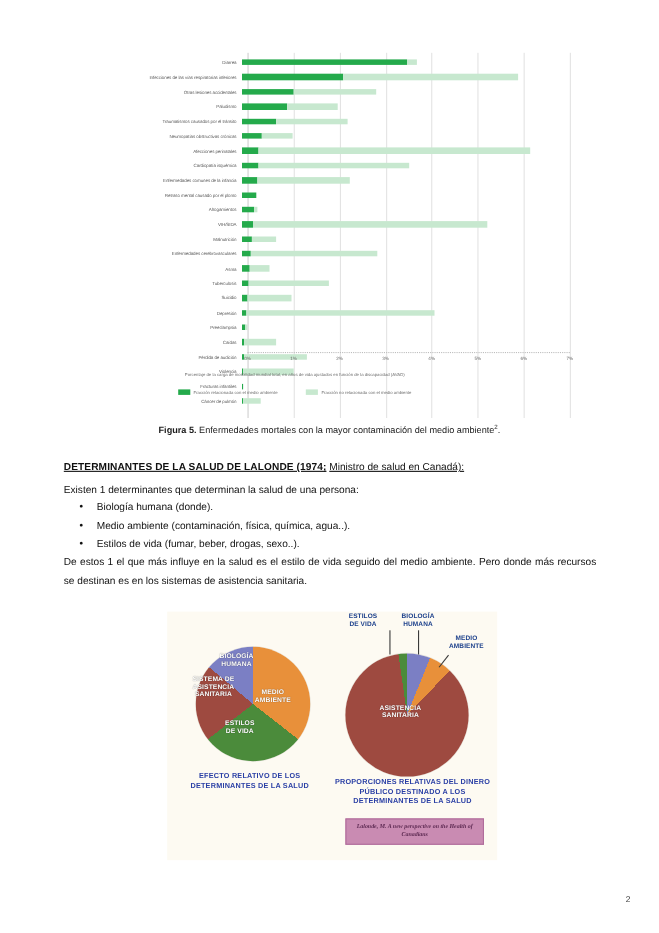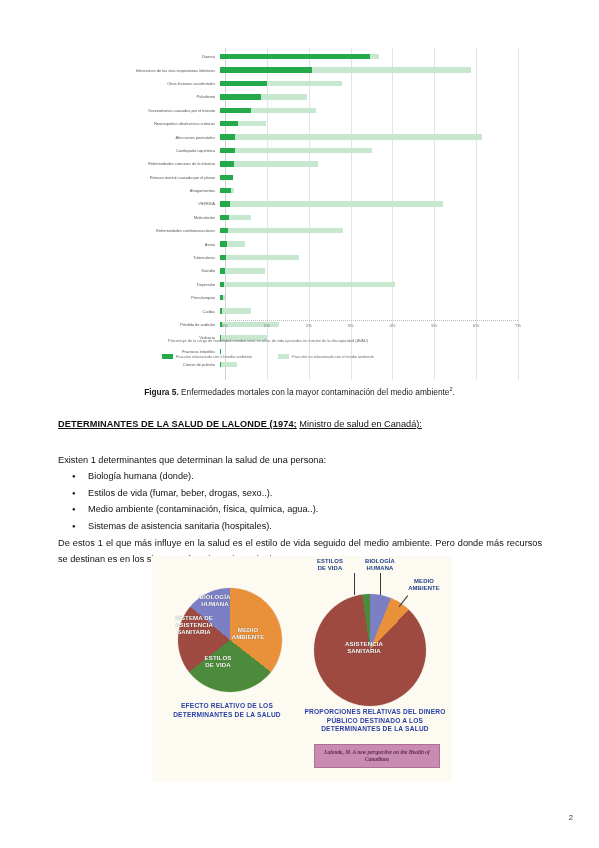--- a/index.html
+++ b/index.html
@@ -88,21 +88,21 @@
     line-height:11px;
   }
   #figure-caption b { font-weight:bold; }
   #figure-caption sup { font-size:5.6px; vertical-align:super; }
 
   
   #body-text {
     position:absolute; left:58px; top:416px; width:484px;
     font-size:9.2px; line-height:16.6px; color:#111111;
   }
-  .heading-line { margin-bottom:19px; }
+  .heading-line { margin-bottom:4px; }
   .heading-underline {
     text-decoration:underline; font-weight:bold; letter-spacing:0.1px;
   }
   .heading-tail { text-decoration:underline; font-weight:normal; }
   .intro-line { margin-bottom:0px; }
   ul.determinants {
     margin:0 0 0 0; padding-left:30px; list-style:none;
   }
   ul.determinants li {
     position:relative; line-height:16.6px;
@@ -460,23 +460,22 @@
 
   <div class="heading-line">
     <span class="heading-underline">DETERMINANTES DE LA SALUD DE LALONDE (1974;</span>
     <span class="heading-tail">Ministro de salud en Canadá):</span>
   </div>
 
   <div class="intro-line">Existen 1 determinantes que determinan la salud de una persona:</div>
 
   <ul class="determinants" id="determinants-list">
       <li>Biología humana (donde).</li>
+      <li>Medio ambiente (contaminación, física, química, agua..).</li>
       <li>Estilos de vida (fumar, beber, drogas, sexo..).</li>
-      <li>Medio ambiente (contaminación, física, química, agua..).</li>
-      <li>Sistemas de asistencia sanitaria (hospitales).</li>
     </ul>
 
   <div class="closing">De estos 1 el que más influye en la salud es el estilo de vida seguido del medio ambiente. Pero donde más recursos se destinan es en los sistemas de asistencia sanitaria.</div>
 </div>
 
 <div id="pie-figure">
 
   <div class="pie-col pie-left">
     <div class="pie-shape" id="pie-left-shape"></div>
 

